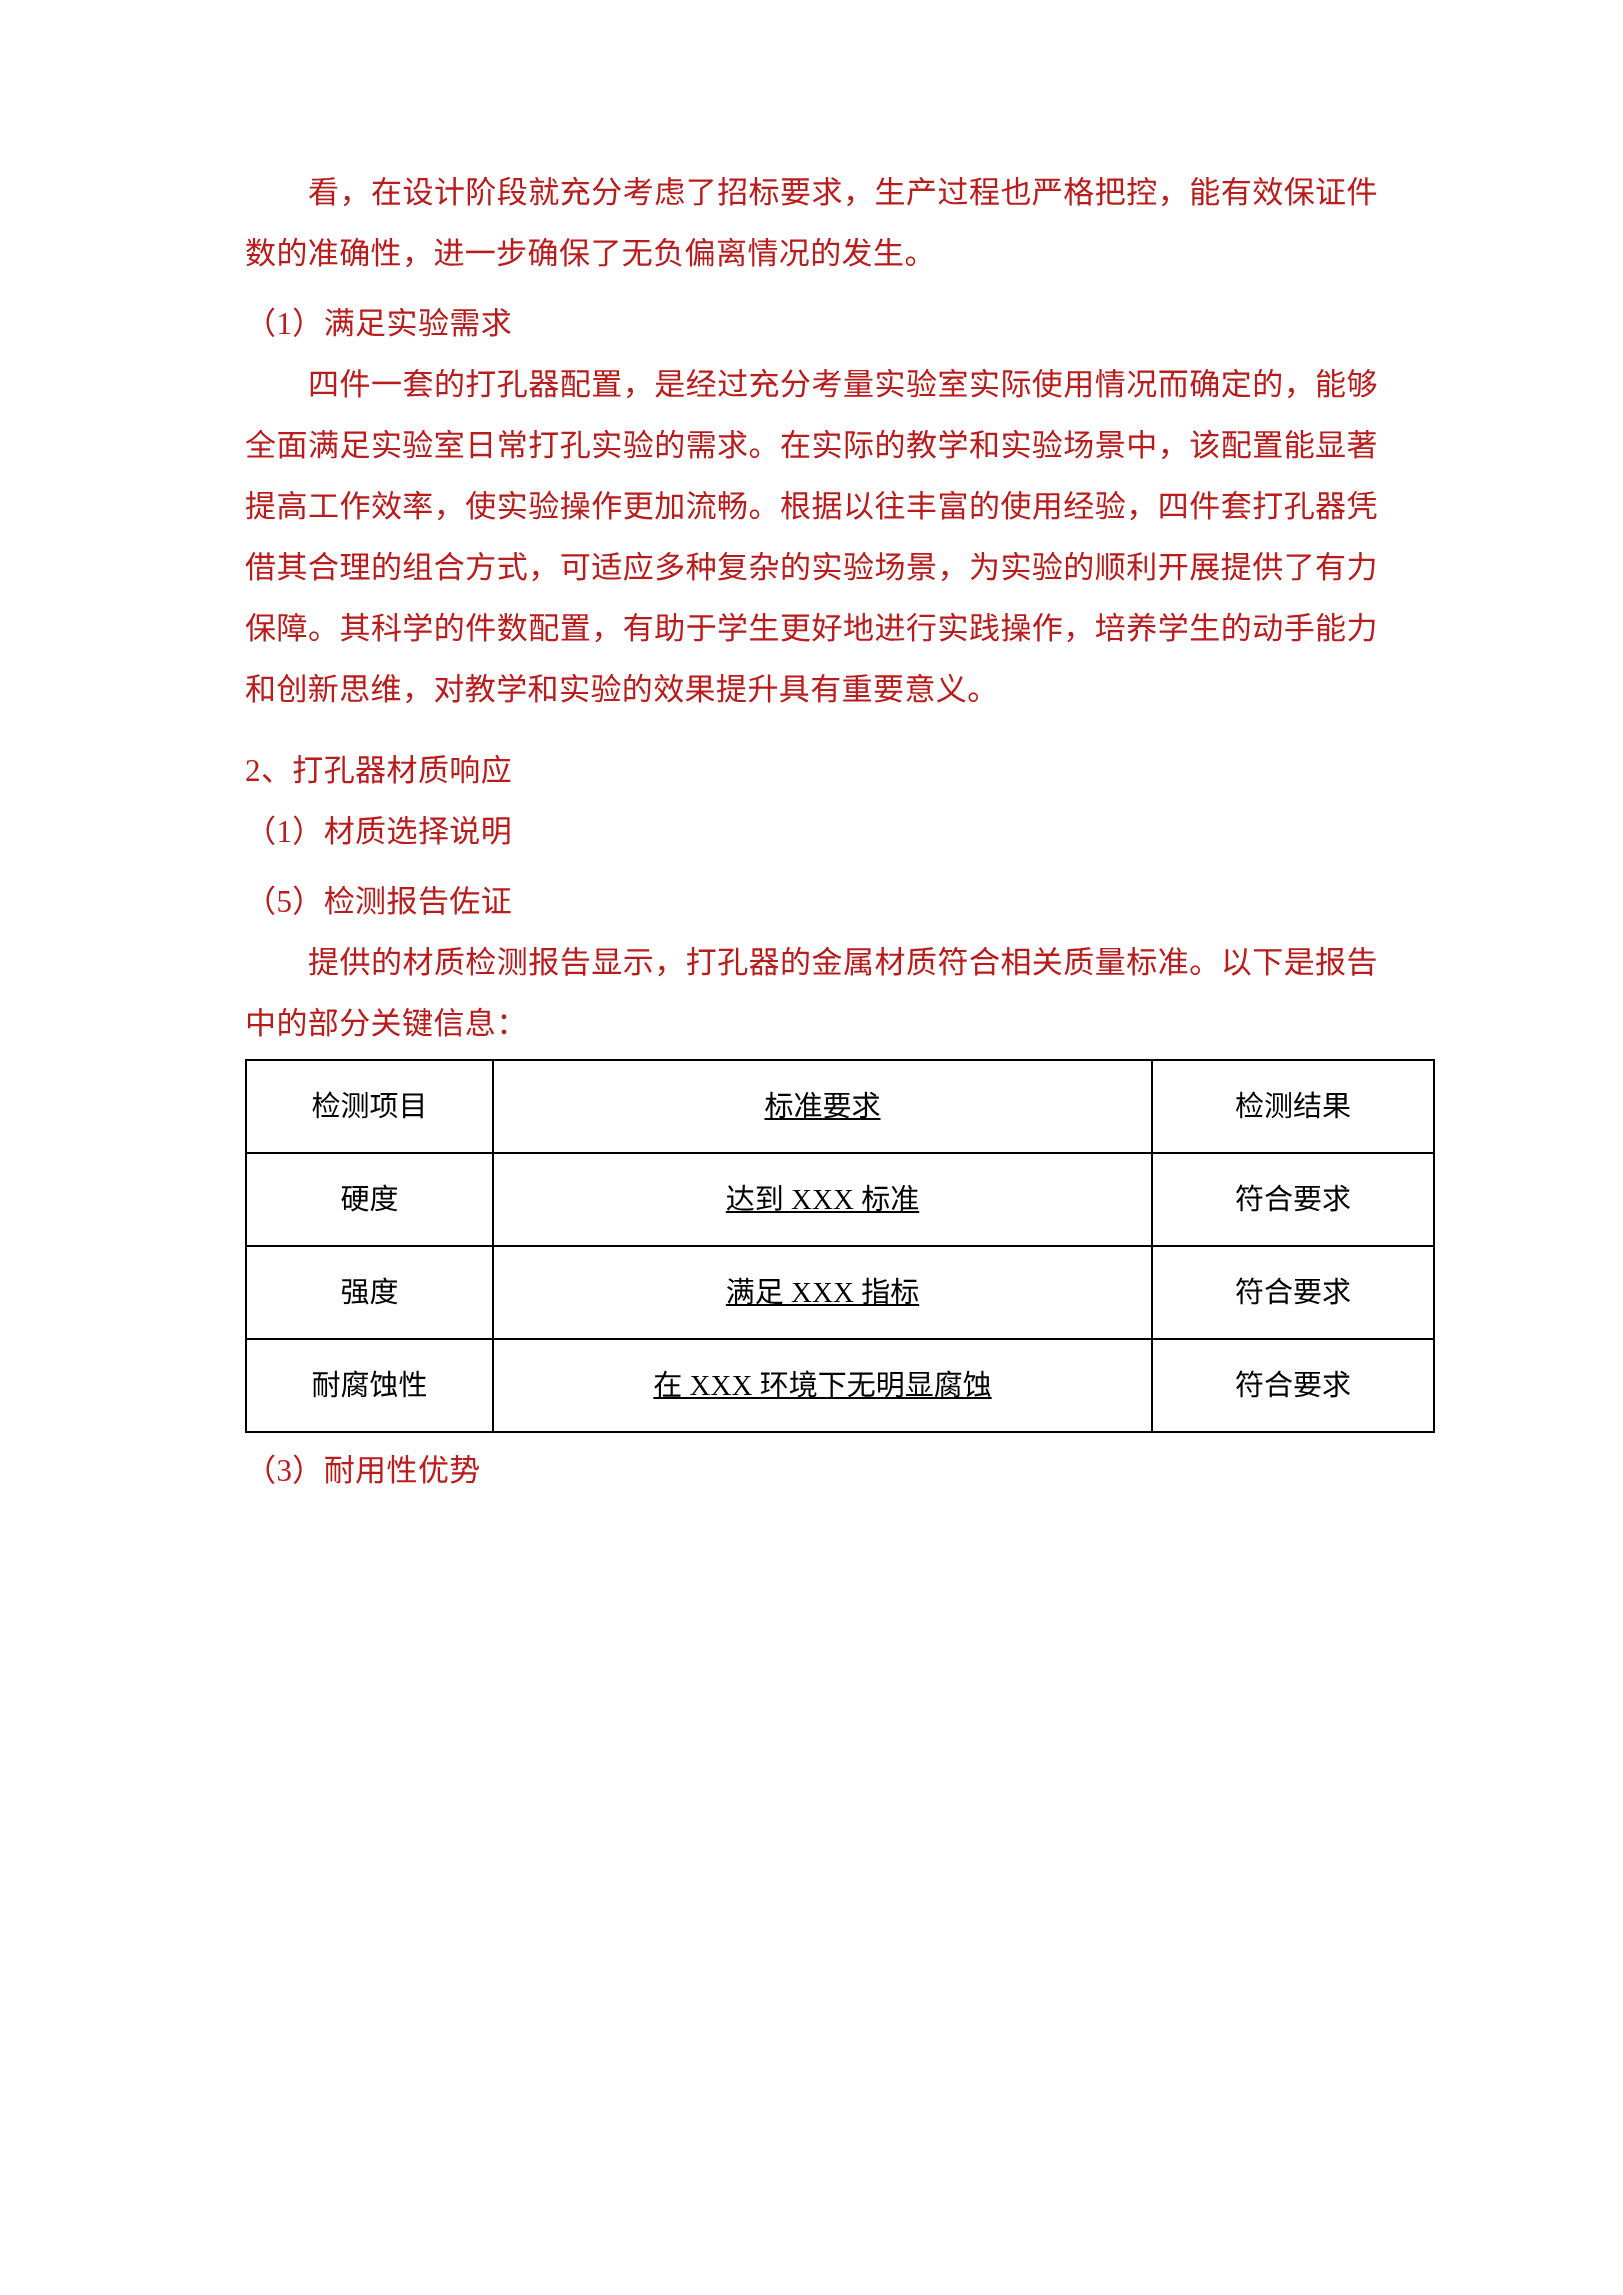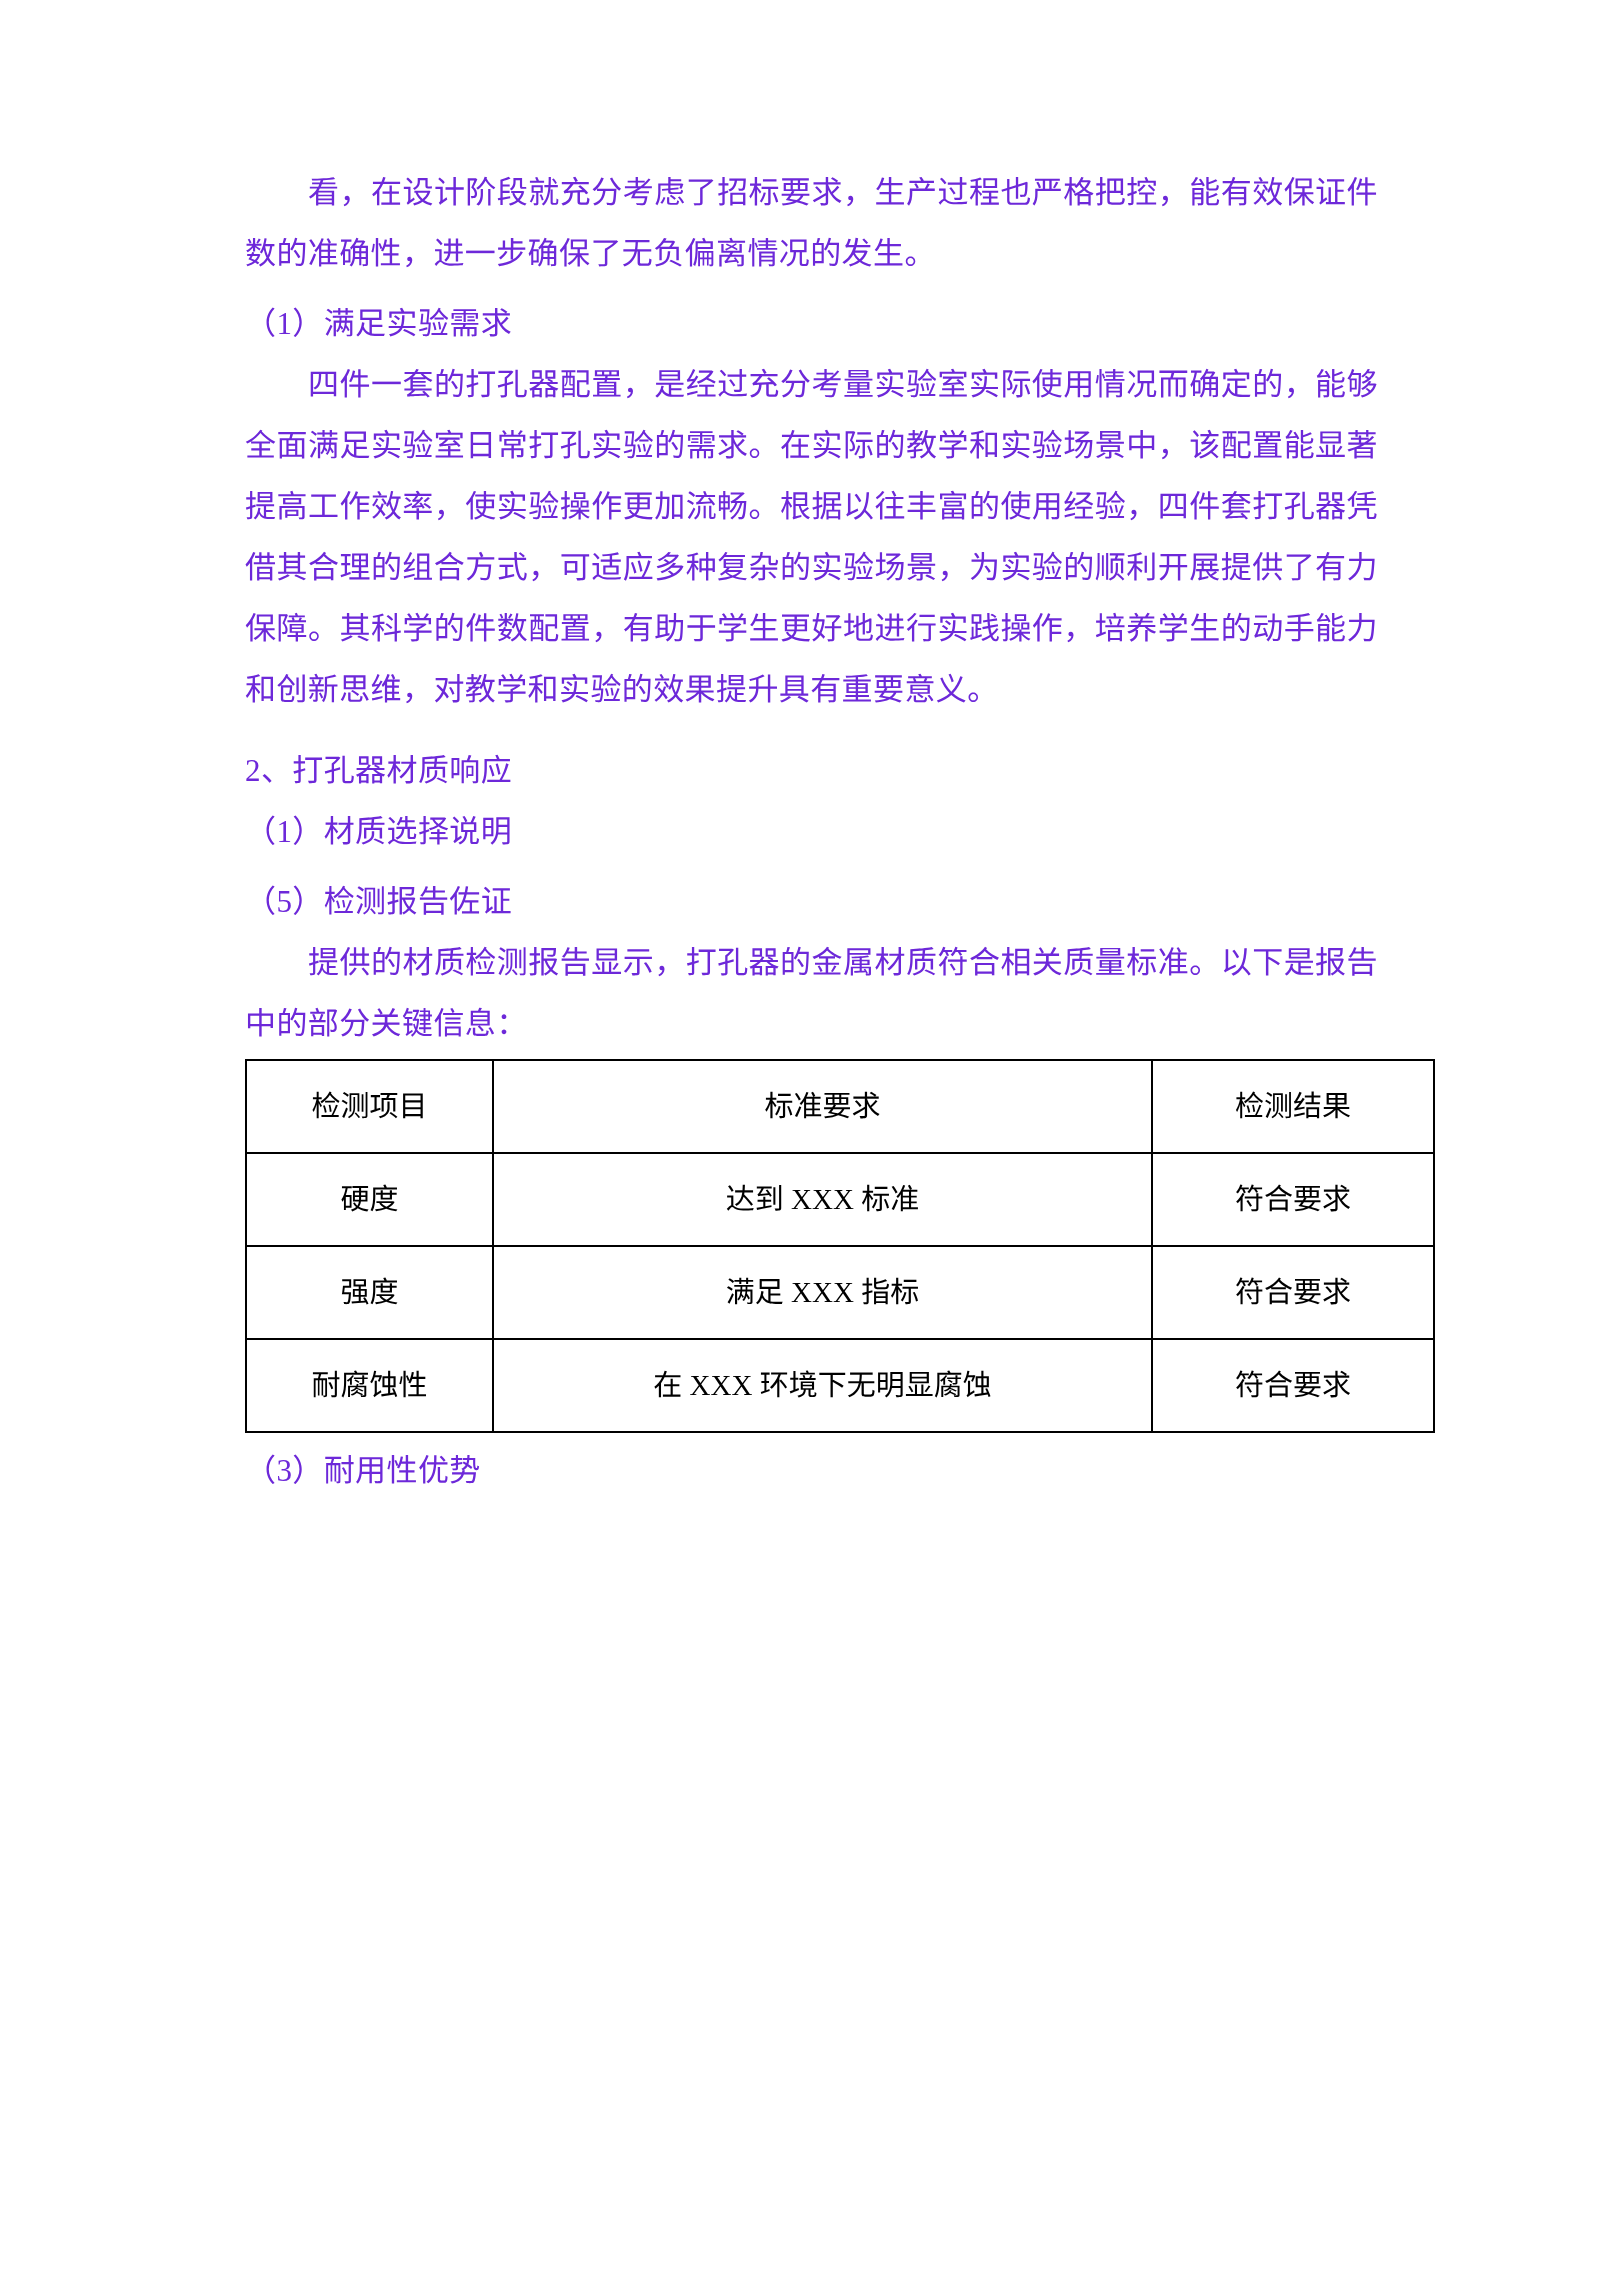--- a/index.html
+++ b/index.html
@@ -28,21 +28,21 @@
   
   .para,
   .heading {
     font-size: 31px;
     line-height: 61px;
     letter-spacing: 0.4px;
     text-align: justify;
     text-justify: inter-character;
     margin: 0;
     word-break: break-all;
-    color: #6d28d9;
+    color: #b91c1c;
   }
   .para {
     text-indent: 63px;   
   }
   .heading {
     text-indent: 0;
     text-align: left;
   }
   .heading-sub {
     text-indent: 0;
@@ -62,21 +62,21 @@
     border: 2px solid #000000;
     font-size: 29px;
     line-height: 1.2;
     text-align: center;
     vertical-align: middle;
     padding: 8px;
     height: 75px;
     color: #000;
   }
   .col-item    { width: 229px; }
-  .col-std     { width: 641px; }
+  .col-std     { width: 641px; text-decoration: underline; }
   .col-result  { width: 264px; }
 
   .table-wrap { margin-top: 5.2px; margin-bottom: 6.5px; }
 </style>
 </head>
 <body>
 
 <div class="page">
   <div class="content">
 

